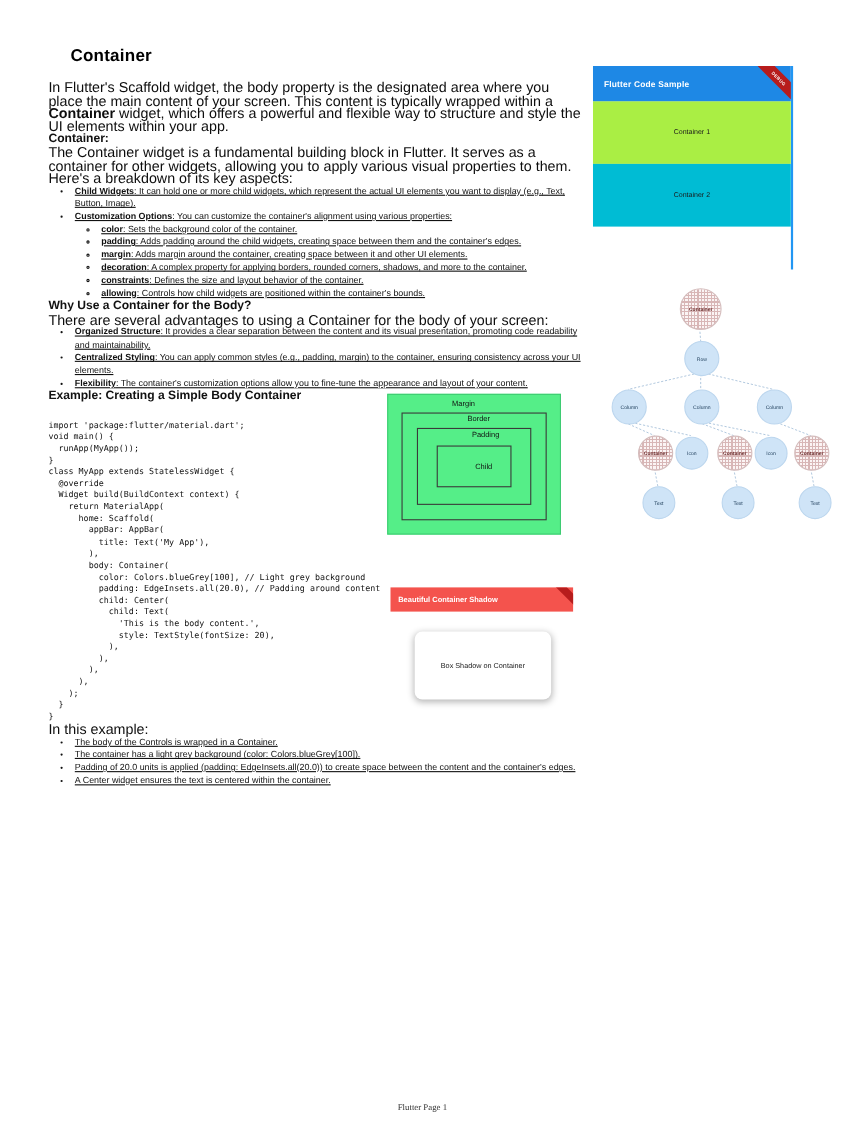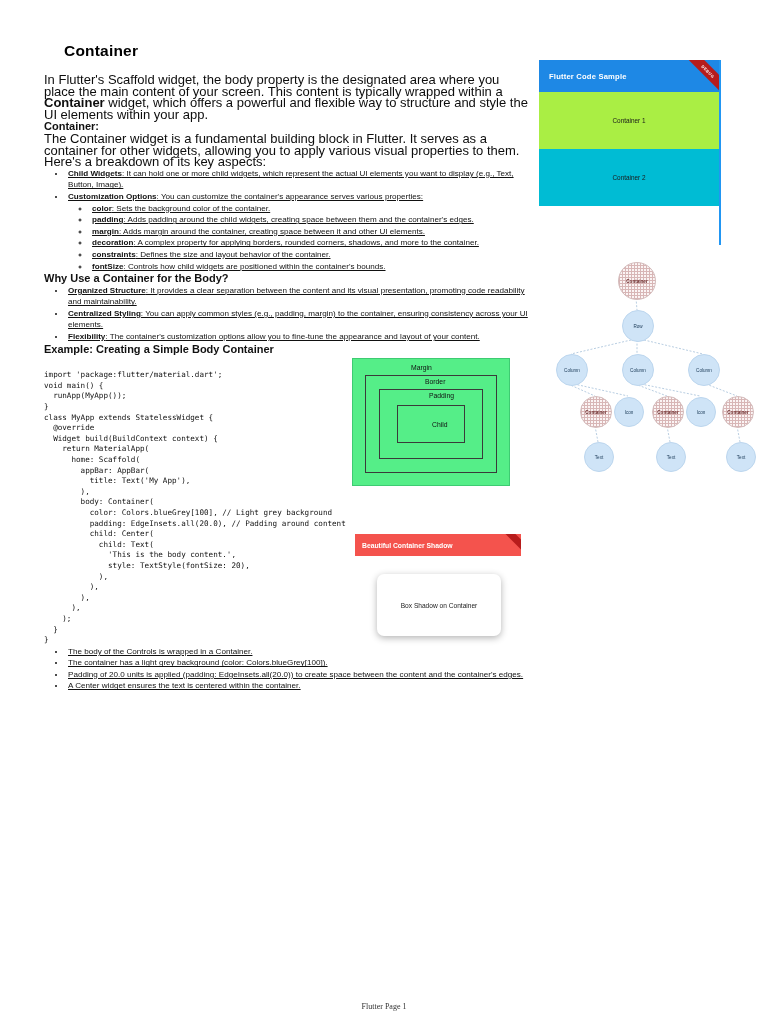--- a/index.html
+++ b/index.html
@@ -126,33 +126,34 @@
 
     <div class="sub">Container:</div>
 
     <p class="para">The Container widget is a fundamental building block in Flutter. It serves as a container for other widgets, allowing you to apply various visual properties to them. Here's a breakdown of its key aspects:</p>
 
     <ul class="lvl1">
       <li>
         <b>Child Widgets</b><span>: It can hold one or more child widgets, which represent the actual UI elements you want to display (e.g., Text, Button, Image).</span>
       </li>
       <li>
-        <b>Customization Options</b><span>: You can customize the container's appearance serves various properties:</span>
+        <b>Customization Options</b><span>: You can customize the container's alignment using various properties:</span>
         <ul class="lvl2">
           <li><b>color</b><span>: Sets the background color of the container.</span></li>
           <li><b>padding</b><span>: Adds padding around the child widgets, creating space between them and the container's edges.</span></li>
           <li><b>margin</b><span>: Adds margin around the container, creating space between it and other UI elements.</span></li>
           <li><b>decoration</b><span>: A complex property for applying borders, rounded corners, shadows, and more to the container.</span></li>
           <li><b>constraints</b><span>: Defines the size and layout behavior of the container.</span></li>
-          <li><b>fontSize</b><span>: Controls how child widgets are positioned within the container's bounds.</span></li>
+          <li><b>allowing</b><span>: Controls how child widgets are positioned within the container's bounds.</span></li>
         </ul>
       </li>
     </ul>
 
     <div class="sub">Why Use a Container for the Body?</div>
+    <p class="para">There are several advantages to using a Container for the body of your screen:</p>
 
     <ul class="lvl1">
       <li><b>Organized Structure</b><span>: It provides a clear separation between the content and its visual presentation, promoting code readability and maintainability.</span></li>
       <li><b>Centralized Styling</b><span>: You can apply common styles (e.g., padding, margin) to the container, ensuring consistency across your UI elements.</span></li>
       <li><b>Flexibility</b><span>: The container's customization options allow you to fine-tune the appearance and layout of your content.</span></li>
     </ul>
 
     <div class="sub">Example: Creating a Simple Body Container</div>
 
     <pre class="code">import 'package:flutter/material.dart';
@@ -175,20 +176,21 @@
               'This is the body content.',
               style: TextStyle(fontSize: 20),
             ),
           ),
         ),
       ),
     );
   }
 }</pre>
 
+    <div class="para">In this example:</div>
 
     <ul class="lvl1">
       <li>The body of the Controls is wrapped in a Container.</li>
       <li>The container has a light grey background (color: Colors.blueGrey[100]).</li>
       <li>Padding of 20.0 units is applied (padding: EdgeInsets.all(20.0)) to create space between the content and the container's edges.</li>
       <li>A Center widget ensures the text is centered within the container.</li>
     </ul>
   </div>
 
   <div class="sample">

